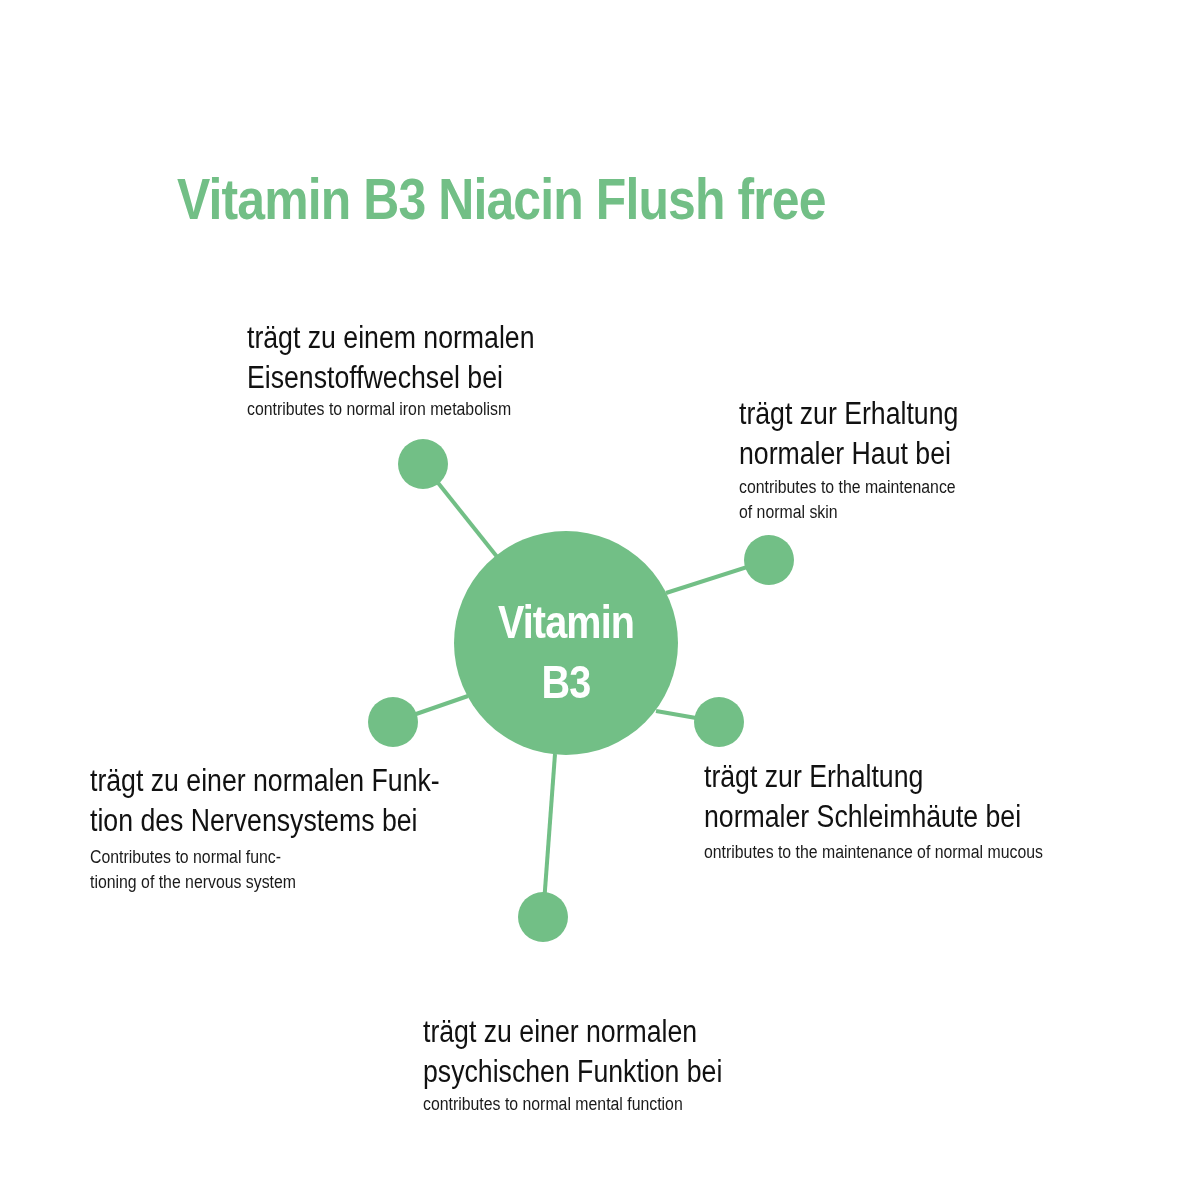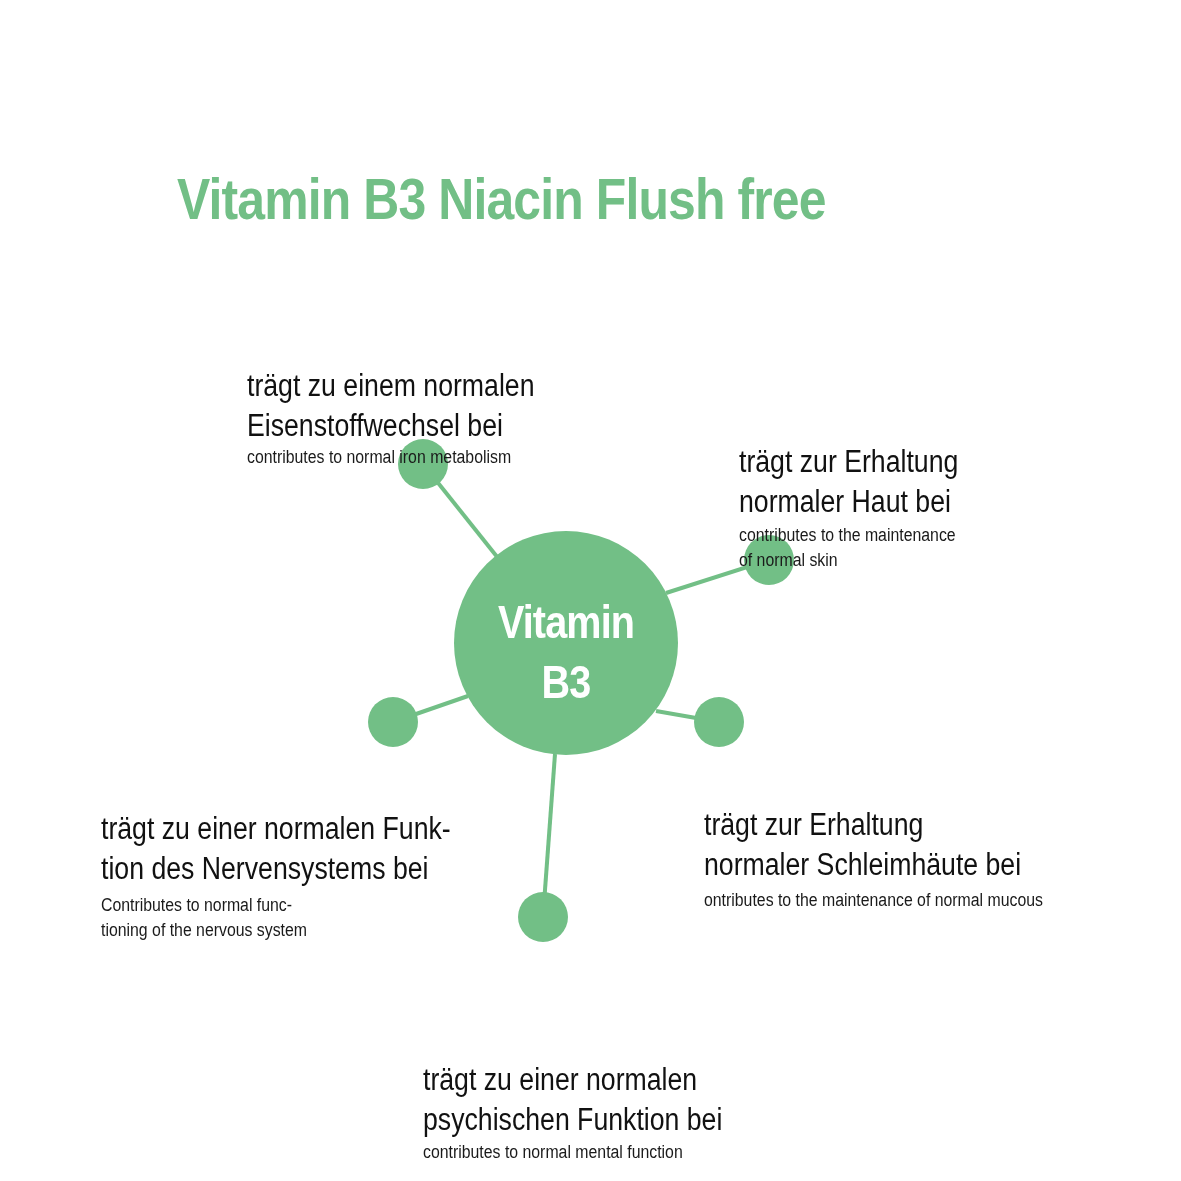--- a/index.html
+++ b/index.html
@@ -46,21 +46,20 @@
       font-weight: bold;
       font-size: 46px;
       line-height: 60px;
       letter-spacing: -1px;
       transform: scaleX(0.86);
       transform-origin: center top;
     }
     .block {
       position: absolute;
       color: #111111;
-      margin-top: 48px;
     }
     .de {
       font-family: "Liberation Sans", sans-serif;
       font-size: 31px;
       line-height: 40px;
       white-space: nowrap;
       transform: scaleX(0.86);
       transform-origin: left top;
     }
     .en {
@@ -116,21 +115,21 @@
   <div class="de">
     <span class="line">trägt zur Erhaltung</span>
     <span class="line">normaler Haut bei</span>
   </div>
   <div class="en" style="margin-top:1px;">
     <span class="line">contributes to the maintenance</span>
     <span class="line">of normal skin</span>
   </div>
 </div>
 
-<div class="block" style="left:101px; top:761px;">
+<div class="block" style="left:90px; top:761px;">
   <div class="de">
     <span class="line">trägt zu einer normalen Funk-</span>
     <span class="line">tion des Nervensystems bei</span>
   </div>
   <div class="en" style="margin-top:4px;">
     <span class="line">Contributes to normal func-</span>
     <span class="line">tioning of the nervous system</span>
   </div>
 </div>
 

